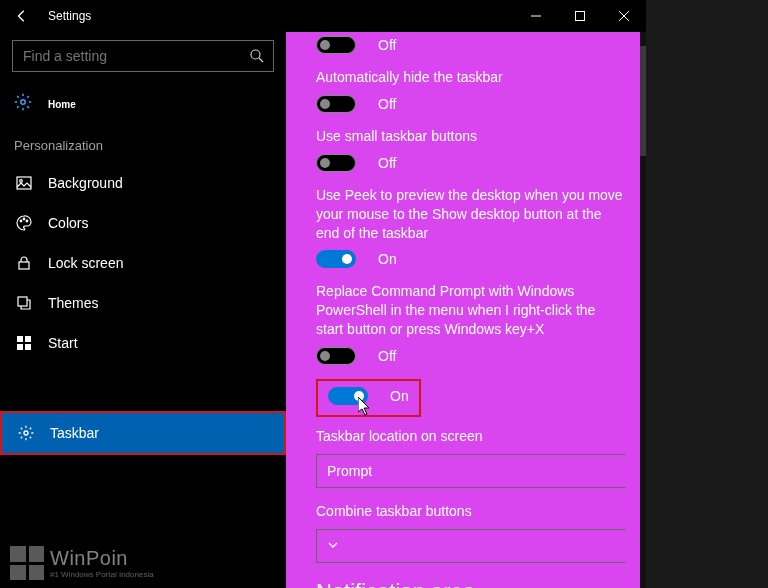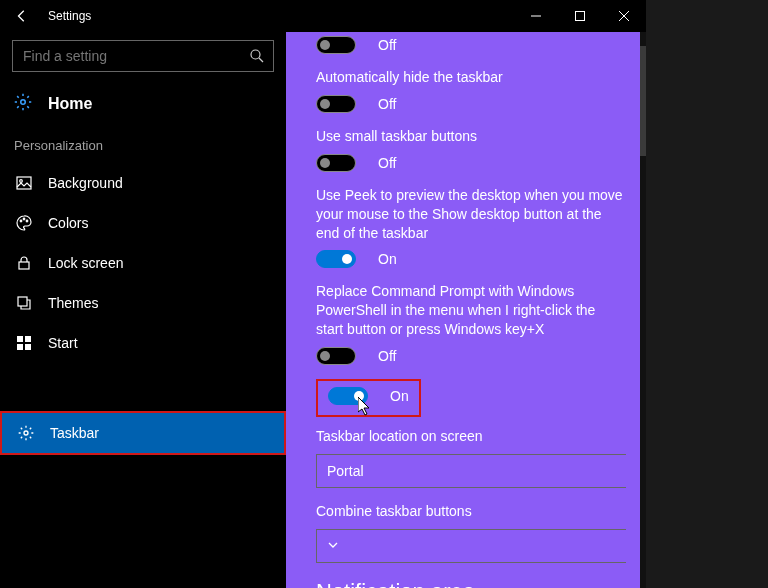--- a/index.html
+++ b/index.html
@@ -1,18 +1,18 @@
 <!DOCTYPE html>
 <html><head>
 <meta charset="utf-8">
 <style>
 * { margin:0; padding:0; box-sizing:border-box; font-family:"Segoe UI", Arial, sans-serif; }
 body { background:#1a1a1a; width:768px; height:588px; overflow:hidden; color:#fff; }
 
-.app { width:646px; height:588px; background:#8b5cf6; position:relative; display:flex; flex-direction:column; }
+.app { width:646px; height:588px; background:#d946ef; position:relative; display:flex; flex-direction:column; }
 
 
 .titlebar { height:32px; display:flex; align-items:center; background:#000; color:#fff; font-size:12px; }
 .titlebar .back { width:44px; height:32px; display:flex; align-items:center; justify-content:center; cursor:pointer; }
 .titlebar .back svg { width:14px; height:14px; }
 .titlebar .title { padding-left:4px; font-size:12px; }
 .titlebar .spacer { flex:1; }
 .titlebar .win-btn { width:44px; height:32px; display:flex; align-items:center; justify-content:center; cursor:pointer; }
 .titlebar .win-btn svg { width:10px; height:10px; }
 
@@ -20,21 +20,21 @@
 
 
 .sidebar { width:286px; background:#000; display:flex; flex-direction:column; }
 .searchwrap { padding:8px 12px 12px 12px; }
 .searchbox { position:relative; border:1px solid #666; height:32px; display:flex; align-items:center; }
 .searchbox input { background:transparent; border:none; color:#ccc; padding:0 10px; width:100%; font-size:14px; outline:none; }
 .searchbox .sicon { position:absolute; right:8px; top:7px; color:#ccc; }
 
 .home-row { display:flex; align-items:center; height:40px; padding:0 14px; cursor:pointer; }
 .home-row .icon { width:20px; margin-right:14px; color:#0078d7; }
-.home-row .label { font-size:16px; font-weight:600; }
+.home-row .label { font-size:10px; font-weight:600; }
 
 .cat-header { color:#a0a0a0; font-size:13px; padding:14px 14px 10px 14px; }
 
 .nav-item { height:40px; display:flex; align-items:center; padding:0 14px; cursor:pointer; font-size:14px; color:#fff; }
 .nav-item .icon { width:20px; margin-right:14px; display:flex; align-items:center; justify-content:center; }
 .nav-item.active { background:#0061b0; }
 
 
 .main { flex:1; overflow:hidden; padding:4px 20px 0 30px; color:#fff; position:relative; }
 .main-scroll { width:100%; height:100%; overflow:hidden; }
@@ -183,20 +183,32 @@
           <span class="icon">
             <svg width="16" height="16" viewBox="0 0 24 24" fill="none" stroke="#fff" stroke-width="2">
                 <circle cx="12" cy="12" r="3"></circle>
                 <path d="M12 1v3M12 20v3M4.2 4.2l2.1 2.1M17.7 17.7l2.1 2.1M1 12h3M20 12h3M4.2 19.8l2.1-2.1M17.7 6.3l2.1-2.1"></path>
               </svg>
           </span>
           <span>Taskbar</span>
         </div>
       </div>
 
+      <div class="watermark">
+        <div class="logo">
+            <div></div>
+            <div></div>
+            <div></div>
+            <div></div>
+          </div>
+        <div class="txt">
+          <div class="wm-title">WinPoin</div>
+          <div class="wm-sub">#1 Windows Portal Indonesia</div>
+        </div>
+      </div>
     </div>
 
     <div class="main">
       <div class="main-scroll">
 
         <div class="setting-block" style="margin-top:0;">
           <div class="toggle-row">
             <div class="toggle off">
                 <div class="knob"></div>
               </div>
@@ -252,21 +264,21 @@
             <span class="toggle-label">On</span>
             <svg class="cursor-img" style="left:30px; top:10px;" viewBox="0 0 16 20">
                 <path d="M0 0 L0 15 L4 12 L7 18 L9 17 L6 11 L11 11 Z" fill="#fff" stroke="#000" stroke-width="1"></path>
               </svg>
           </div>
         </div>
 
         <div class="setting-block">
           <div class="setting-title">Taskbar location on screen</div>
           <div class="dropdown">
-            <span>Portal</span>
+            <span>Prompt</span>
             <span class="chev"><svg viewBox="0 0 12 12">
                   <path d="M2 4 L6 8 L10 4" stroke="#fff" fill="none" stroke-width="1.3"></path>
                 </svg></span>
           </div>
         </div>
 
         <div class="setting-block">
           <div class="setting-title">Combine taskbar buttons</div>
           <div class="dropdown">
             <span class="chev"><svg viewBox="0 0 12 12">

